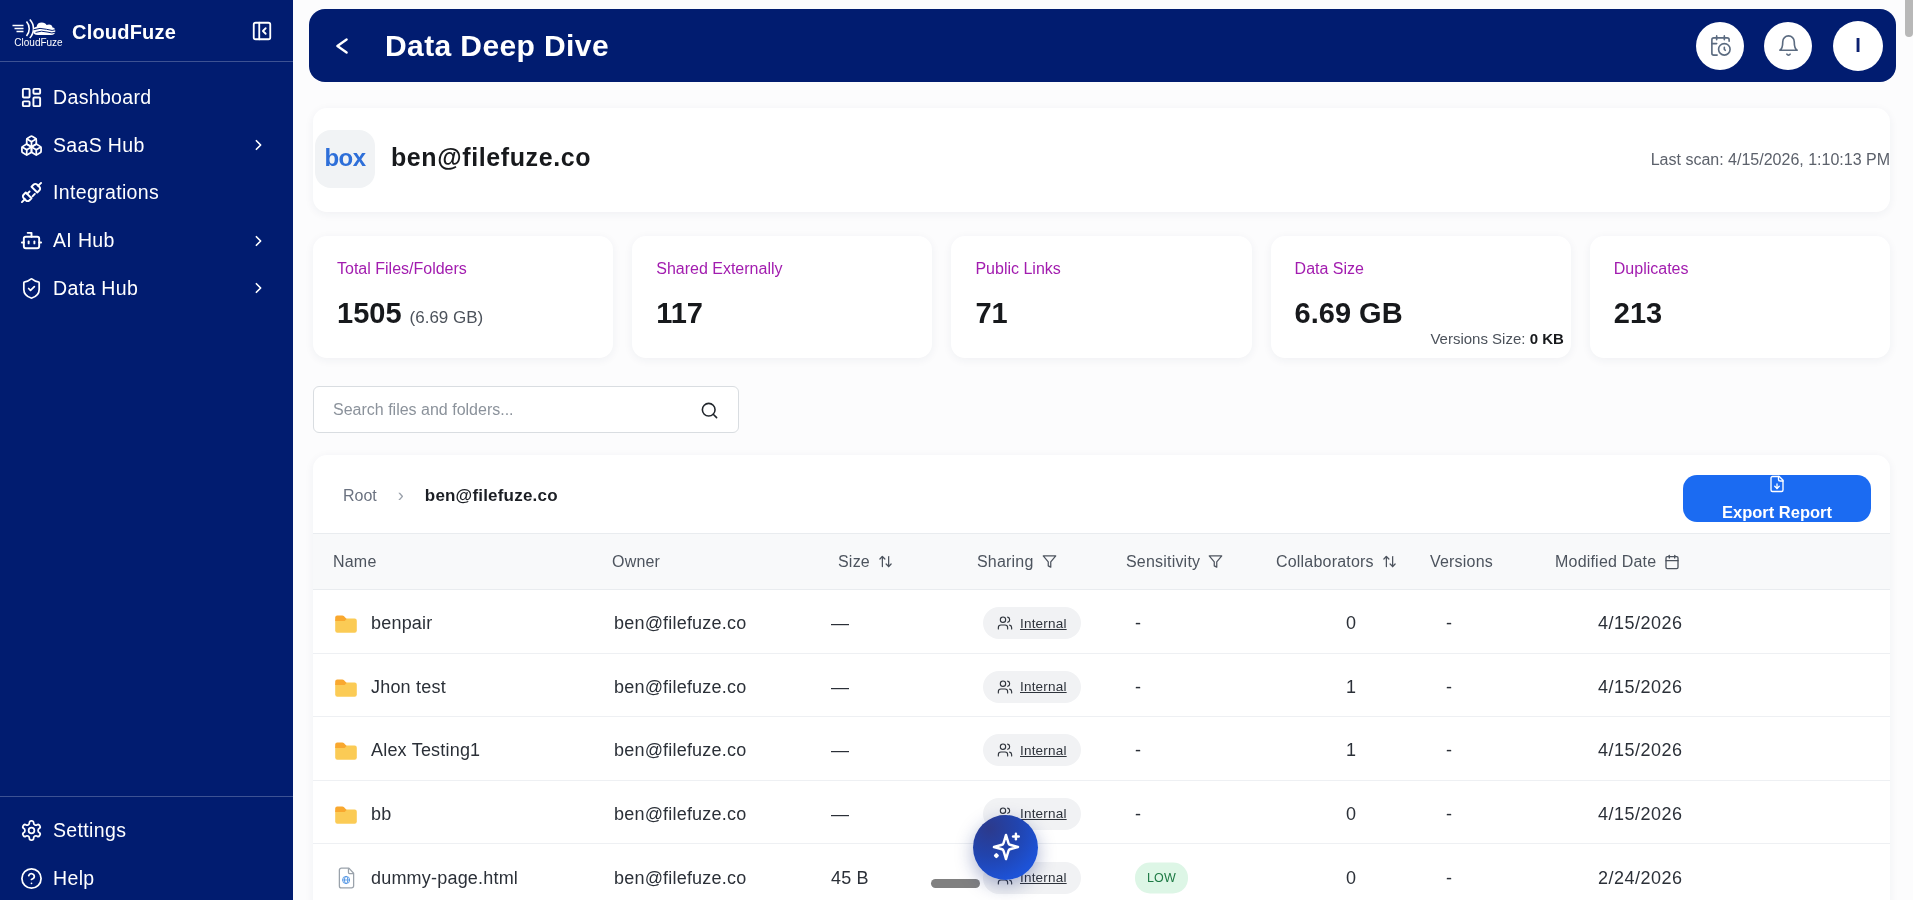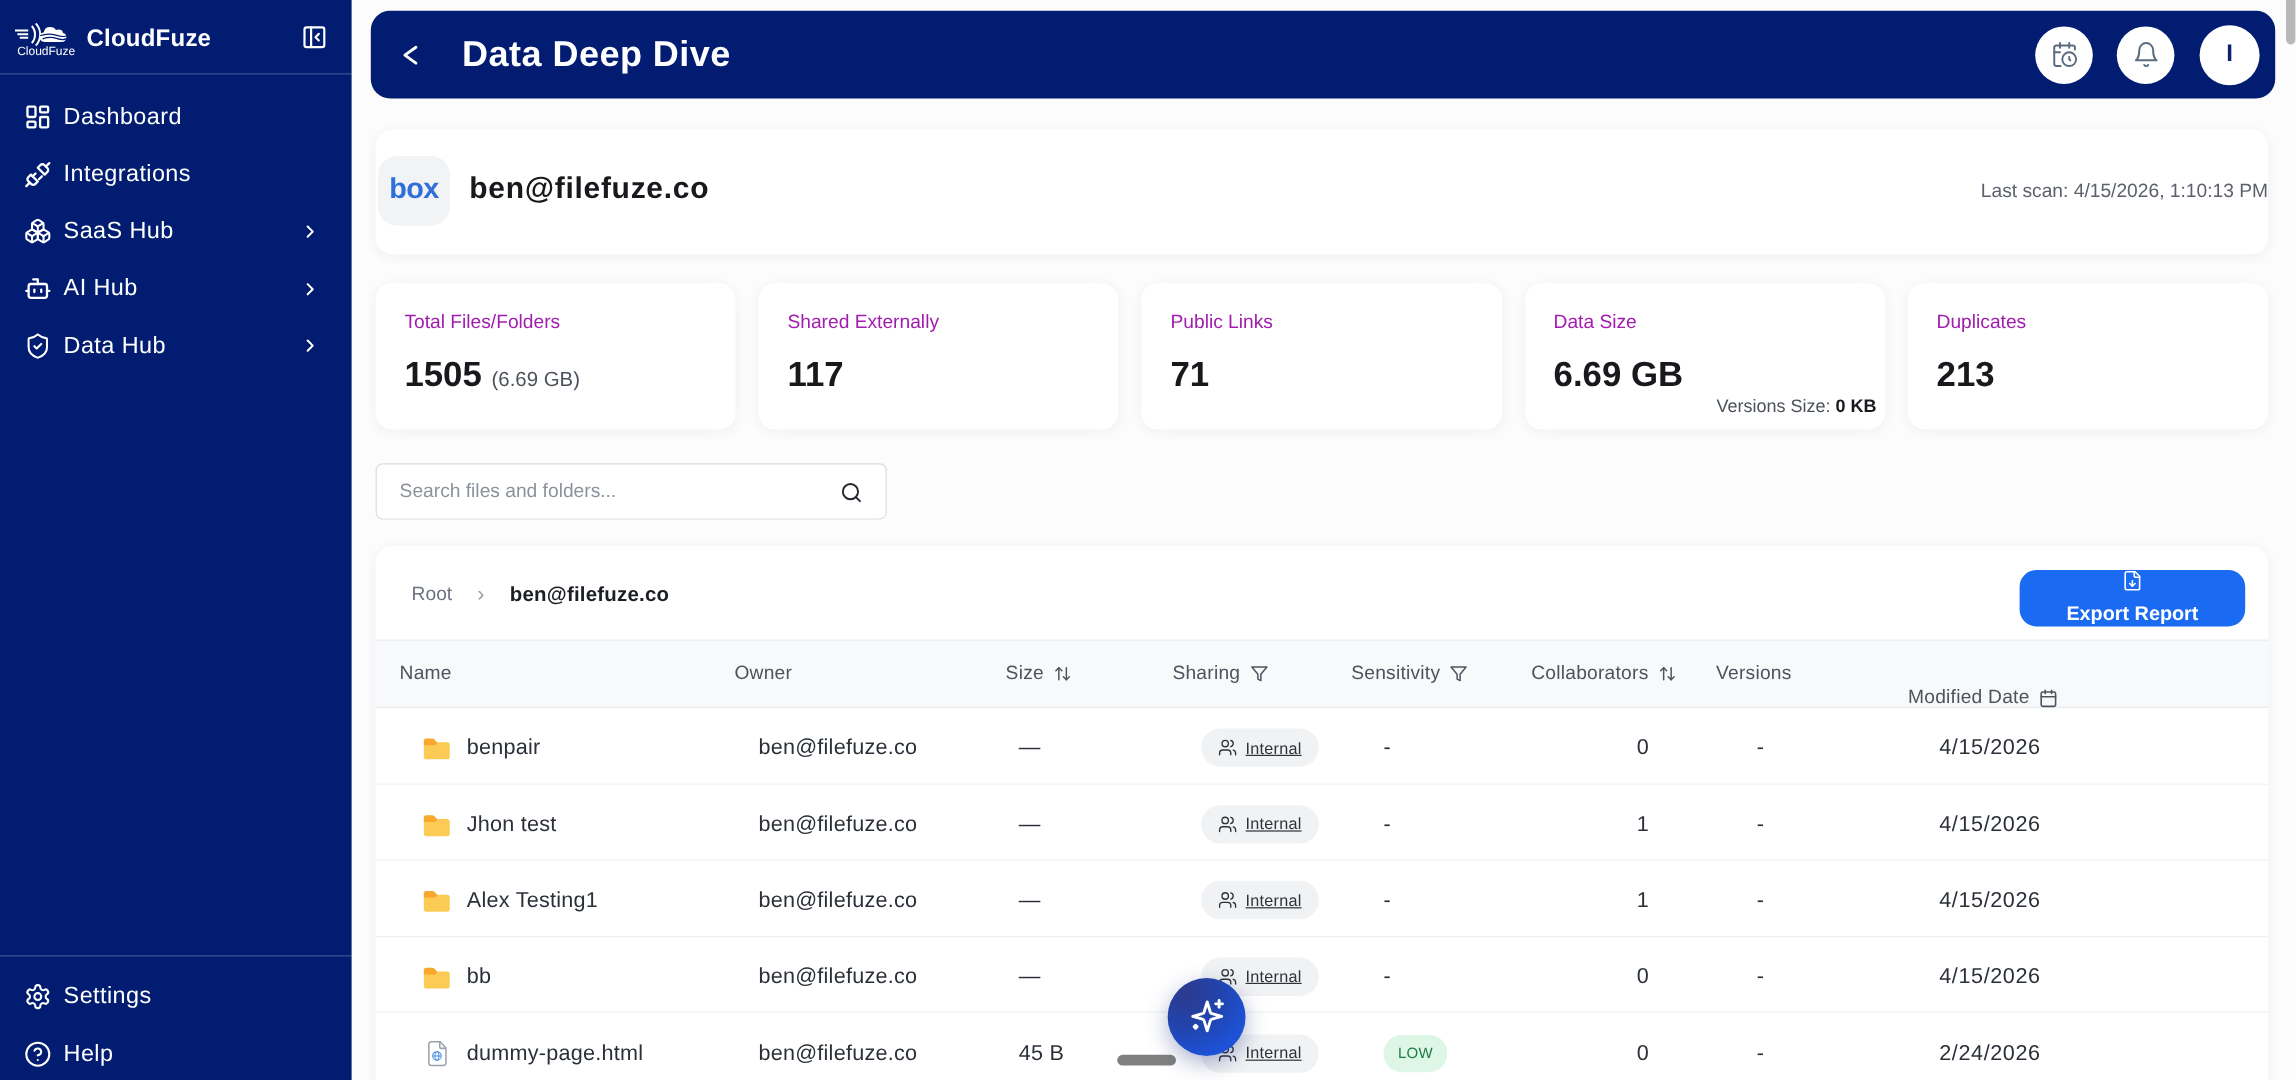--- a/index.html
+++ b/index.html
@@ -51,21 +51,21 @@
 
 .tcard { position:absolute; left:313px; top:455px; width:1577px; height:453px; background:#fff; border-radius:14px 14px 0 0; box-shadow:0 2px 10px rgba(40,50,80,.06); }
 .crumbs { position:absolute; left:30px; top:30px; display:flex; align-items:center; font-size:16px; }
 .crumbs .root { color:#6b7280; }
 .crumbs .sep { margin:0 21px; color:#9aa1ab; font-size:18px; }
 .crumbs .cur { font-weight:700; color:#1b1e24; font-size:17px; letter-spacing:.2px; }
 .export { position:absolute; right:19px; top:20px; width:188px; height:47px; background:#1b6bf2; border-radius:14px; color:#fff; display:flex; align-items:center; justify-content:center; gap:10px; font-size:16.5px; font-weight:700;flex-direction:column; }
 .thead { position:absolute; left:0; top:78px; width:1577px; height:57px; background:#f8f9fa; border-top:1px solid #e9ecef; border-bottom:1px solid #e9ecef; font-size:16px; letter-spacing:.2px; color:#4d545e; }
 .thead .hcell { position:absolute; top:50%; transform:translateY(-50%); display:flex; align-items:center; gap:8px; }
 .trow { position:absolute; left:0; width:1577px; height:63.5px; border-bottom:1px solid #eef0f3; font-size:18px; color:#2b3038; }
-.trow .cell { position:absolute; top:calc(50% + 2px); transform:translateY(-50%); letter-spacing:.2px;margin-left:18px; }
+.trow .cell { position:absolute; top:calc(50% + 2px); transform:translateY(-50%); letter-spacing:.2px; }
 .trow .cell.dt { letter-spacing:.5px; }
 .pill { display:flex; align-items:center; gap:7px; background:#f1f2f4; border-radius:16px; height:32px; padding:0 14px; font-size:13.5px; color:#2e333b;text-decoration:underline; }
 .lowpill { display:flex; align-items:center; justify-content:center; background:#ddf6e6; border-radius:15px; height:31px; width:53px; font-size:12.5px; font-weight:400; color:#1d7a44; }
 .gbar { position:absolute; left:618px; top:34.5px; width:49px; height:9.5px; background:#808080; border-radius:5px; }
 
 
 .fab { position:absolute; left:973px; top:814.5px; width:65px; height:65px; border-radius:50%; background:radial-gradient(circle at 25% 20%, #2c3a8c 0%, #2144ae 40%, #1d52d6 75%, #1e57e0 100%); display:flex; align-items:center; justify-content:center; box-shadow:0 6px 18px rgba(20,40,120,.35); }
 
 
 .sb { position:absolute; left:1905px; top:0; width:8px; height:37px; background:#b8b8b8; border-radius:0 0 4px 4px; }
@@ -103,31 +103,20 @@
     <div class="nav-item">
       <svg width="23" height="23" viewBox="0 0 24 24" fill="none" stroke="#fff" stroke-width="2" stroke-linecap="round" stroke-linejoin="round">
           <rect x="3" y="3" width="7" height="9" rx="1"></rect>
           <rect x="14" y="3" width="7" height="5" rx="1"></rect>
           <rect x="14" y="12" width="7" height="9" rx="1"></rect>
           <rect x="3" y="16" width="7" height="5" rx="1"></rect>
         </svg>
       <span class="lbl">Dashboard</span>
     </div>
     <div class="nav-item">
-      <svg width="23" height="23" viewBox="0 0 24 24" fill="none" stroke="#fff" stroke-width="2" stroke-linecap="round" stroke-linejoin="round">
-          <path d="m19 5 3-3"></path>
-          <path d="m2 22 3-3"></path>
-          <path d="M6.3 20.3a2.4 2.4 0 0 0 3.4 0L12 18l-6-6-2.3 2.3a2.4 2.4 0 0 0 0 3.4Z"></path>
-          <path d="M7.5 13.5 10 11"></path>
-          <path d="M13 16l2.5-2.5"></path>
-          <path d="M18 12l-6-6 2.3-2.3a2.4 2.4 0 0 1 3.4 0l2.6 2.6a2.4 2.4 0 0 1 0 3.4Z"></path>
-        </svg>
-      <span class="lbl">Integrations</span>
-    </div>
-    <div class="nav-item">
       <svg width="23" height="23" viewBox="0 0 24 24" fill="none" stroke="#fff" stroke-width="1.8" stroke-linecap="round" stroke-linejoin="round">
           <path d="M2.97 12.92A2 2 0 0 0 2 14.63v3.24a2 2 0 0 0 .97 1.71l3 1.8a2 2 0 0 0 2.06 0L12 19v-5.5l-5-3-4.03 2.42Z"></path>
           <path d="m7 16.5-4.74-2.85"></path>
           <path d="m7 16.5 5-3"></path>
           <path d="M7 16.5v5.17"></path>
           <path d="M12 13.5V19l3.97 2.38a2 2 0 0 0 2.06 0l3-1.8a2 2 0 0 0 .97-1.71v-3.24a2 2 0 0 0-.97-1.71L17 10.5l-5 3Z"></path>
           <path d="m17 16.5-5-3"></path>
           <path d="m17 16.5 4.74-2.85"></path>
           <path d="M17 16.5v5.17"></path>
           <path d="M7.97 4.42A2 2 0 0 0 7 6.13v4.37l5 3 5-3V6.13a2 2 0 0 0-.97-1.71l-3-1.8a2 2 0 0 0-2.06 0l-3 1.8Z"></path>
@@ -135,20 +124,31 @@
           <path d="m12 8 4.74-2.85"></path>
           <path d="M12 13.5V8"></path>
         </svg>
       <span class="lbl">SaaS Hub</span>
       <svg class="chev" width="17" height="17" viewBox="0 0 24 24" fill="none" stroke="#fff" stroke-width="2.4" stroke-linecap="round" stroke-linejoin="round">
           <path d="m9 6 6 6-6 6"></path>
         </svg>
     </div>
     <div class="nav-item">
       <svg width="23" height="23" viewBox="0 0 24 24" fill="none" stroke="#fff" stroke-width="2" stroke-linecap="round" stroke-linejoin="round">
+          <path d="m19 5 3-3"></path>
+          <path d="m2 22 3-3"></path>
+          <path d="M6.3 20.3a2.4 2.4 0 0 0 3.4 0L12 18l-6-6-2.3 2.3a2.4 2.4 0 0 0 0 3.4Z"></path>
+          <path d="M7.5 13.5 10 11"></path>
+          <path d="M13 16l2.5-2.5"></path>
+          <path d="M18 12l-6-6 2.3-2.3a2.4 2.4 0 0 1 3.4 0l2.6 2.6a2.4 2.4 0 0 1 0 3.4Z"></path>
+        </svg>
+      <span class="lbl">Integrations</span>
+    </div>
+    <div class="nav-item">
+      <svg width="23" height="23" viewBox="0 0 24 24" fill="none" stroke="#fff" stroke-width="2" stroke-linecap="round" stroke-linejoin="round">
           <path d="M12 8V4H8"></path>
           <rect x="4" y="8" width="16" height="12" rx="2"></rect>
           <path d="M2 14h2"></path>
           <path d="M20 14h2"></path>
           <path d="M15 13v2"></path>
           <path d="M9 13v2"></path>
         </svg>
       <span class="lbl">AI Hub</span>
       <svg class="chev" width="17" height="17" viewBox="0 0 24 24" fill="none" stroke="#fff" stroke-width="2.4" stroke-linecap="round" stroke-linejoin="round">
           <path d="m9 6 6 6-6 6"></path>
@@ -291,21 +291,21 @@
     </div>
     <div class="hcell" style="left:963px;">Collaborators
       <svg width="15" height="15" viewBox="0 0 24 24" fill="none" stroke="#4d545e" stroke-width="2" stroke-linecap="round" stroke-linejoin="round">
           <path d="m21 16-4 4-4-4"></path>
           <path d="M17 20V4"></path>
           <path d="m3 8 4-4 4 4"></path>
           <path d="M7 4v16"></path>
         </svg>
     </div>
     <div class="hcell" style="left:1117px;">Versions</div>
-    <div class="hcell" style="left:1277px;margin-top:20px;">Modified Date
+    <div class="hcell" style="left:1242px;">Modified Date
       <svg width="16" height="16" viewBox="0 0 24 24" fill="none" stroke="#4d545e" stroke-width="2" stroke-linecap="round" stroke-linejoin="round">
           <rect x="3" y="4" width="18" height="18" rx="2"></rect>
           <path d="M16 2v4"></path>
           <path d="M8 2v4"></path>
           <path d="M3 10h18"></path>
         </svg>
     </div>
   </div>
 
   <div class="trow" style="top:135px;">

